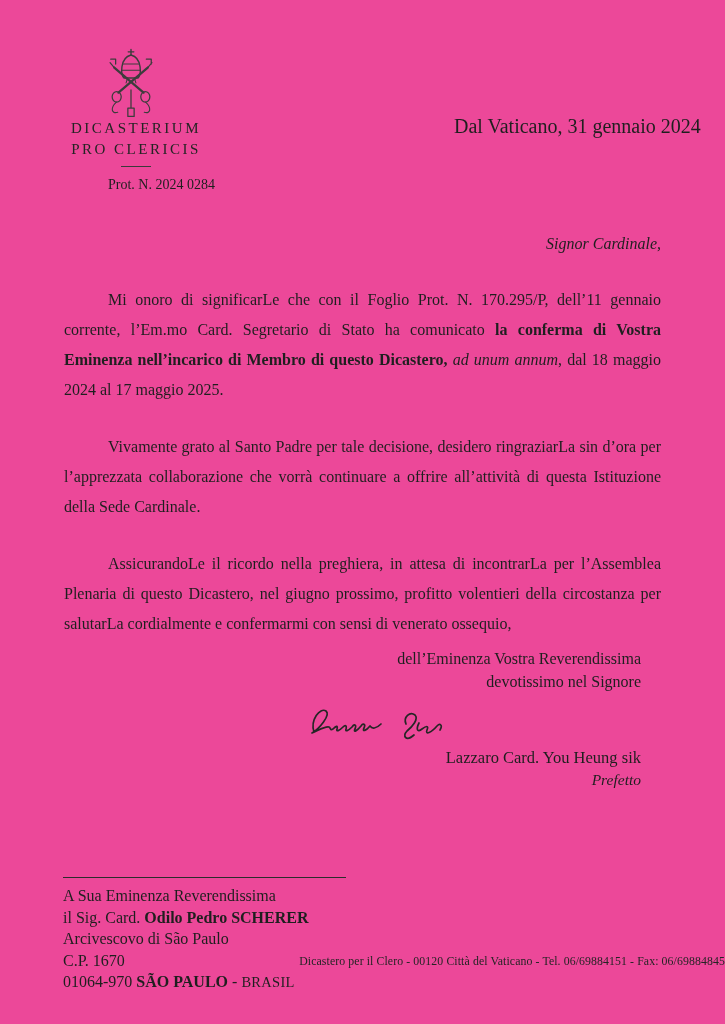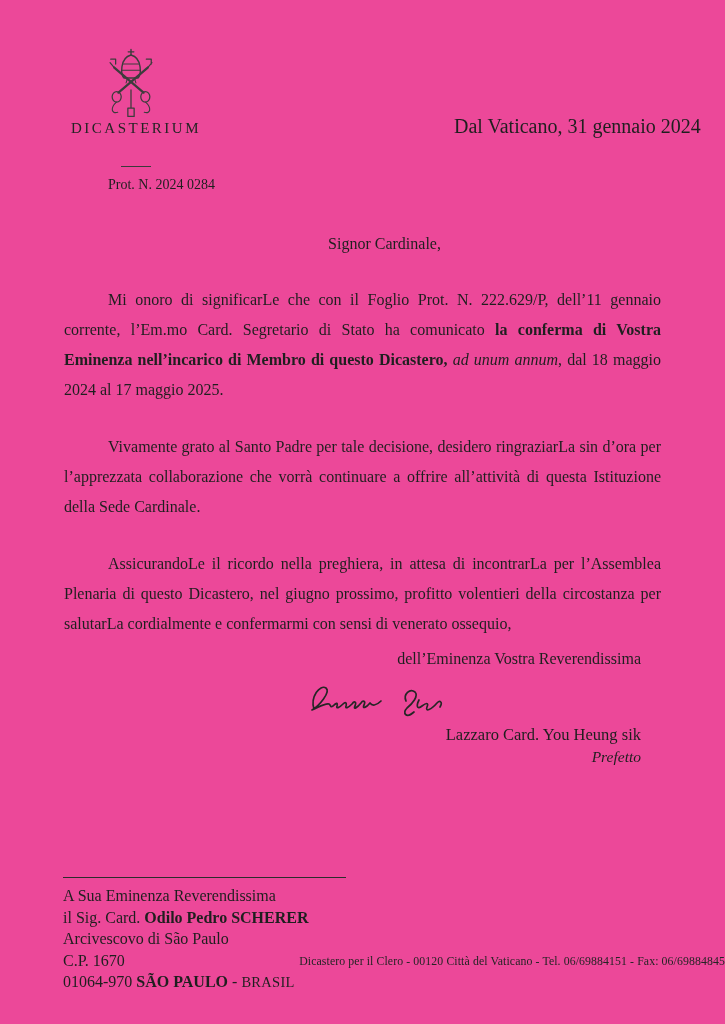--- a/index.html
+++ b/index.html
@@ -22,21 +22,21 @@
   }
   .lh-rule { position: absolute; left: 121px; top: 166px; width: 30px; border-top: 1.2px solid #3a3a3a; }
   .prot { position: absolute; left: 108px; top: 177px; font-size: 14px; }
   .date { position: absolute; left: 454px; top: 115px; font-size: 20px; }
 
   
   .letter-body {
     position: absolute; left: 64px; top: 229px; width: 597px;
     font-size: 16px; line-height: 30px; text-align: justify;
   }
-  .letter-body .salutation { text-indent: 44px; text-align: center; }
+  .letter-body .salutation { text-indent: 44px; text-align: right; font-style: italic; }
   .letter-body p.para { text-indent: 44px; }
   .letter-body p.p1 { margin-top: 26px; }
   .letter-body p.p2, .letter-body p.p3 { margin-top: 27px; }
   .letter-body b { font-weight: bold; }
   .letter-body i { font-style: italic; }
 
   
   .closing-block {
     position: absolute; left: 121px; top: 647px; width: 520px;
     text-align: right; font-size: 16px; line-height: 23px;
@@ -87,35 +87,37 @@
       <ellipse cx="29.5" cy="70" rx="6.5" ry="7.5" stroke-width="1.8"></ellipse>
 
       <path d="M29 77.5 C20 86 22 95 31 92 M71 77.5 C80 86 78 95 69 92" stroke-width="1.6"></path>
 
       <path d="M50 60 V86 M45.5 86 h9 v12 h-9 Z" stroke-width="1.8"></path>
     </g>
   </svg>
 
   <div class="lh-name">
     <div>DICASTERIUM</div>
+    <div>PRO CLERICIS</div>
   </div>
   <div class="lh-rule"></div>
 
   <div class="prot">Prot. N. 2024 0284</div>
   <div class="date">Dal Vaticano, 31 gennaio 2024</div>
 
   <div class="letter-body">
     <p class="salutation">Signor Cardinale,</p>
-    <p class="para p1"><span>Mi onoro di significarLe che con il Foglio Prot. N. 222.629/P, dell’11 gennaio corrente, l’Em.mo Card. Segretario di Stato ha comunicato </span><b>la conferma di Vostra Eminenza nell’incarico di Membro di questo Dicastero,</b><i> ad unum annum</i><span>, dal 18 maggio 2024 al 17 maggio 2025.</span></p>
+    <p class="para p1"><span>Mi onoro di significarLe che con il Foglio Prot. N. 170.295/P, dell’11 gennaio corrente, l’Em.mo Card. Segretario di Stato ha comunicato </span><b>la conferma di Vostra Eminenza nell’incarico di Membro di questo Dicastero,</b><i> ad unum annum</i><span>, dal 18 maggio 2024 al 17 maggio 2025.</span></p>
     <p class="para p2">Vivamente grato al Santo Padre per tale decisione, desidero ringraziarLa sin d’ora per l’apprezzata collaborazione che vorrà continuare a offrire all’attività di questa Istituzione della Sede Cardinale.</p>
     <p class="para p3">AssicurandoLe il ricordo nella preghiera, in attesa di incontrarLa per l’Assemblea Plenaria di questo Dicastero, nel giugno prossimo, profitto volentieri della circostanza per salutarLa cordialmente e confermarmi con sensi di venerato ossequio,</p>
   </div>
 
   <div class="closing-block">
     <div>dell’Eminenza Vostra Reverendissima</div>
+    <div>devotissimo nel Signore</div>
 
     <svg class="sig-svg" role="img" width="158" height="44" viewBox="0 0 158 44" aria-label="Lazzaro You">
       <g stroke="#262626" fill="none" stroke-width="1.7" stroke-linecap="round" stroke-linejoin="round">
 
         <path d="M12 30 C8 18 18 5 24 9 C29 13 17 27 10 31 C17 28 23 24 27 25 C29 26 28 29 31 27 C34 24 36 23 35 27 C34 30 37 29 41 25 C43 23 45 23 44 27 C43 30 46 29 50 25 C52 22 55 22 53 27 C51 31 55 29 59 24 C61 21 64 22 62 26 C60 30 64 29 68 24 C70 27 74 27 79 22"></path>
 
         <path d="M104 22 C101 15 108 9 113 13 C117 17 110 25 105 29 C100 34 104 40 112 33 M117 21 C114 27 115 31 120 27 C124 24 127 23 125 28 C123 33 129 31 135 24 C138 21 141 23 138 28"></path>
       </g>
     </svg>
 

